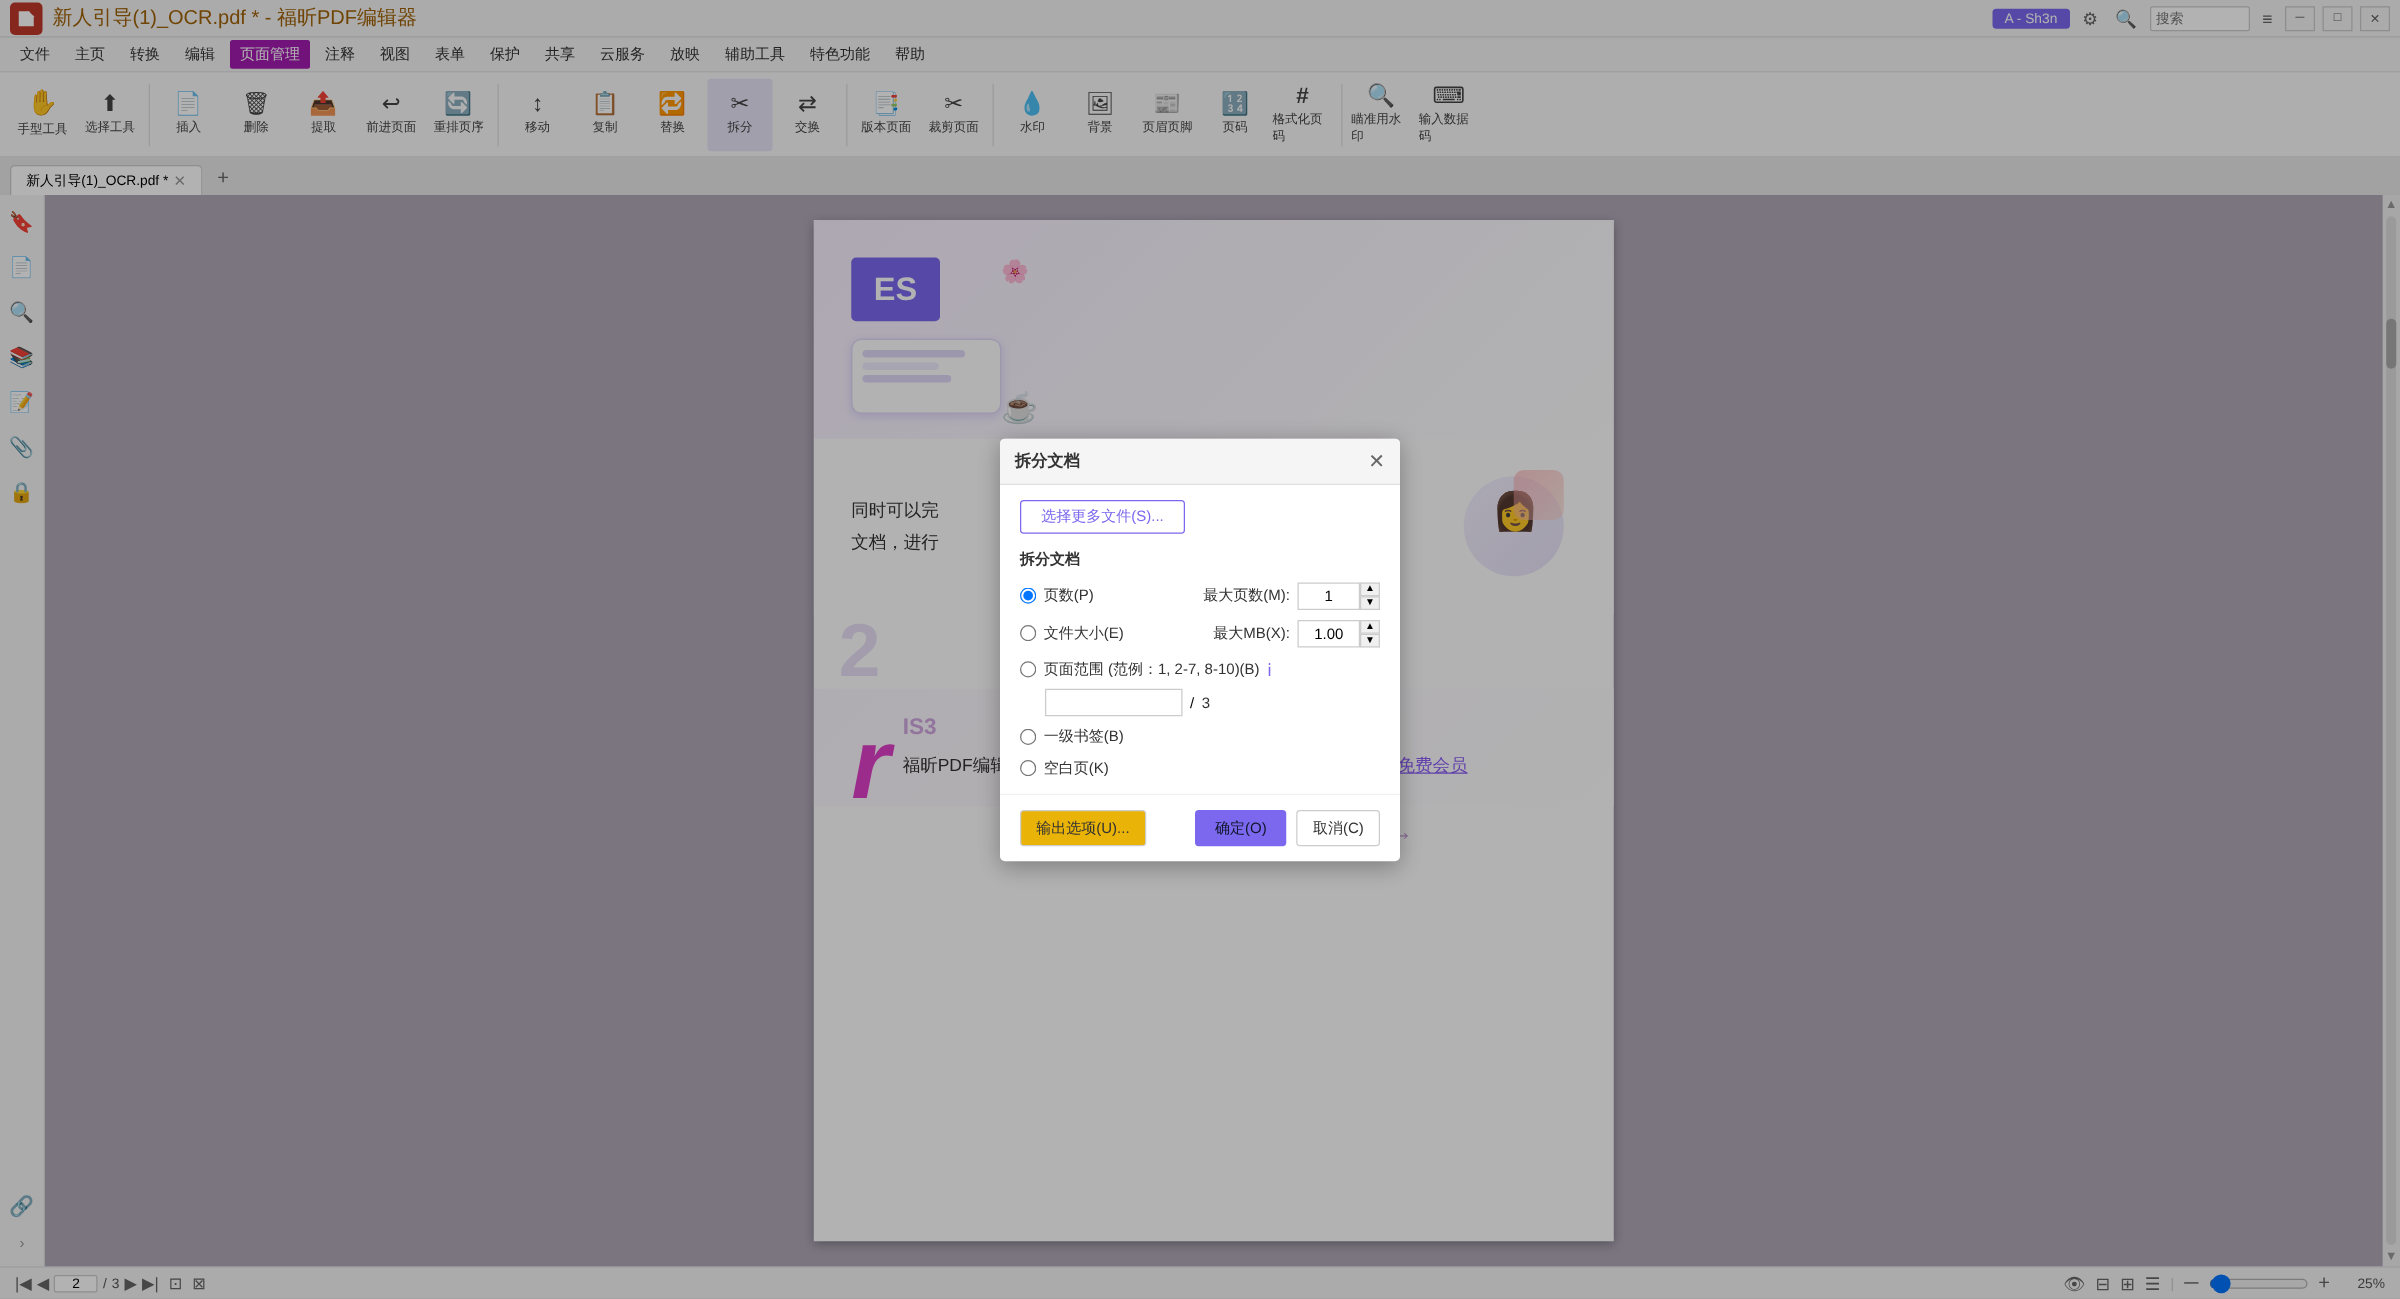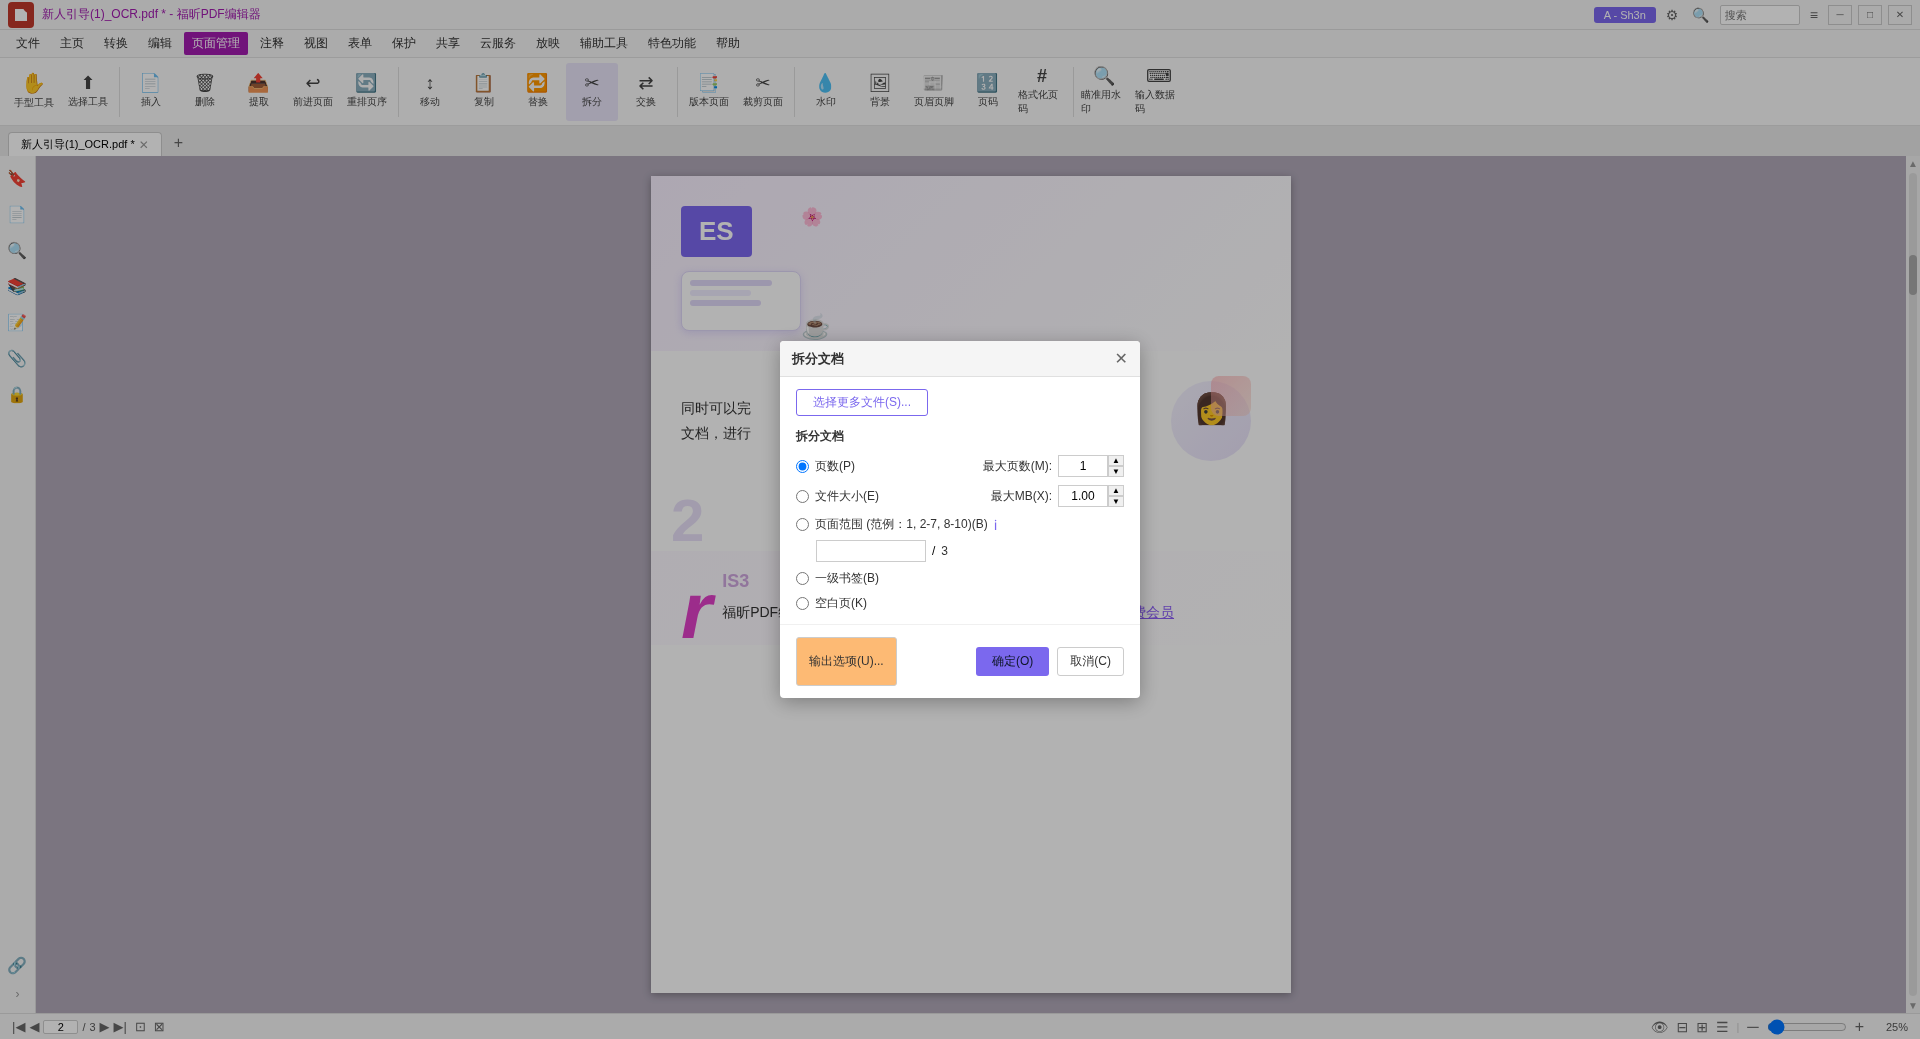--- a/index.html
+++ b/index.html
@@ -91,21 +91,21 @@
 
     
     #dialog-backdrop {
       position: fixed; top: 0; left: 0; width: 100%; height: 100%;
       background: rgba(0,0,0,0.3); z-index: 100;
       display: flex; align-items: center; justify-content: center;
     }
 
     
     #split-dialog {
-      background: white; border-radius: 4px; width: 360px;
+      background: white; border-radius: 4px; width: 320px;
       box-shadow: 0 4px 20px rgba(0,0,0,0.3); z-index: 101;
       overflow: hidden;
     }
     .dialog-header {
       background: #f5f5f5; padding: 8px 12px;
       display: flex; align-items: center; justify-content: space-between;
       border-bottom: 1px solid #e0e0e0;
     }
     .dialog-title { font-size: 13px; font-weight: bold; color: #333; }
     .dialog-close { background: none; border: none; cursor: pointer; font-size: 16px; color: #666; }
@@ -138,22 +138,22 @@
     .page-range-input { width: 110px; height: 22px; border: 1px solid #ccc; padding: 0 4px; font-size: 12px; }
     .page-separator { font-size: 12px; }
     .page-total { font-size: 12px; color: #333; }
     .info-icon { color: #7b68ee; cursor: pointer; font-size: 14px; }
 
     .dialog-footer {
       padding: 12px 16px; display: flex; align-items: center; justify-content: space-between;
       border-top: 1px solid #f0f0f0;
     }
     .output-options-btn {
-      background: #fdba74; border: 1px solid #ccc; color: #333;
-      padding: 15px 12px; border-radius: 3px; font-size: 12px; cursor: pointer;
+      background: #eab308; border: 1px solid #ccc; color: #333;
+      padding: 5px 12px; border-radius: 3px; font-size: 12px; cursor: pointer;
     }
     .footer-right { display: flex; gap: 8px; }
     .confirm-btn {
       background: #7b68ee; border: none; color: #0f172a;
       padding: 5px 16px; border-radius: 3px; font-size: 12px; cursor: pointer;
     }
     .cancel-btn {
       background: white; border: 1px solid #ccc; color: #333;
       padding: 5px 12px; border-radius: 3px; font-size: 12px; cursor: pointer;
     }
@@ -171,21 +171,21 @@
 <body>
 
 <div id="titlebar">
   <div style="display:flex;align-items:center;gap:8px;">
     <div style="width:26px;height:26px;background:#c0392b;border-radius:4px;display:flex;align-items:center;justify-content:center;">
       <svg width="16" height="16" viewBox="0 0 16 16" fill="white">
           <path d="M2 2h8l4 4v8H2V2z"></path>
           <path d="M10 2v4h4" fill="none" stroke="white" stroke-width="1"></path>
         </svg>
     </div>
-    <span style="font-size:12px;color:#a21caf;">新人引导(1)_OCR.pdf * - 福昕PDF编辑器</span>
+    <span style="font-size:16px;color:#a16207;">新人引导(1)_OCR.pdf * - 福昕PDF编辑器</span>
   </div>
   <div style="display:flex;align-items:center;gap:6px;">
     <span style="background:#7b68ee;color:white;padding:2px 10px;border-radius:3px;font-size:11px;cursor:pointer;">A - Sh3n</span>
     <span style="color:#666;font-size:14px;cursor:pointer;padding:2px 4px;">⚙</span>
     <span style="color:#666;font-size:14px;cursor:pointer;padding:2px 4px;">🔍</span>
     <input type="text" placeholder="搜索" style="width: 80px; height: 20px; border: 1px solid rgb(204, 204, 204); border-radius: 2px; padding: 0px 4px; font-size: 11px;">
     <span style="color:#666;font-size:14px;cursor:pointer;padding:2px 4px;">≡</span>
     <span style="background:#f5f5f5;border:1px solid #ccc;color:#666;width:24px;height:20px;display:flex;align-items:center;justify-content:center;cursor:pointer;font-size:10px;">─</span>
     <span style="background:#f5f5f5;border:1px solid #ccc;color:#666;width:24px;height:20px;display:flex;align-items:center;justify-content:center;cursor:pointer;font-size:10px;">□</span>
     <span style="background:#f5f5f5;border:1px solid #ccc;color:#666;width:24px;height:20px;display:flex;align-items:center;justify-content:center;cursor:pointer;font-size:10px;">✕</span>

